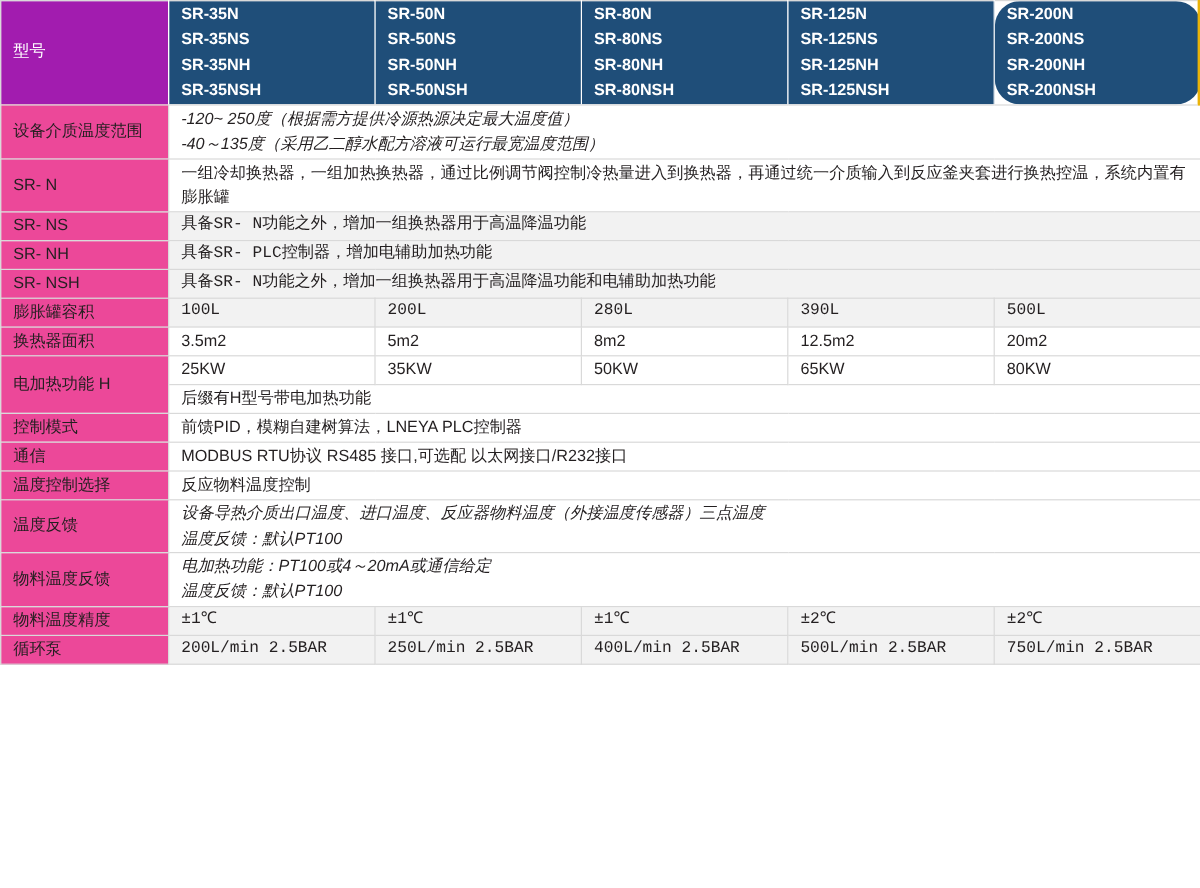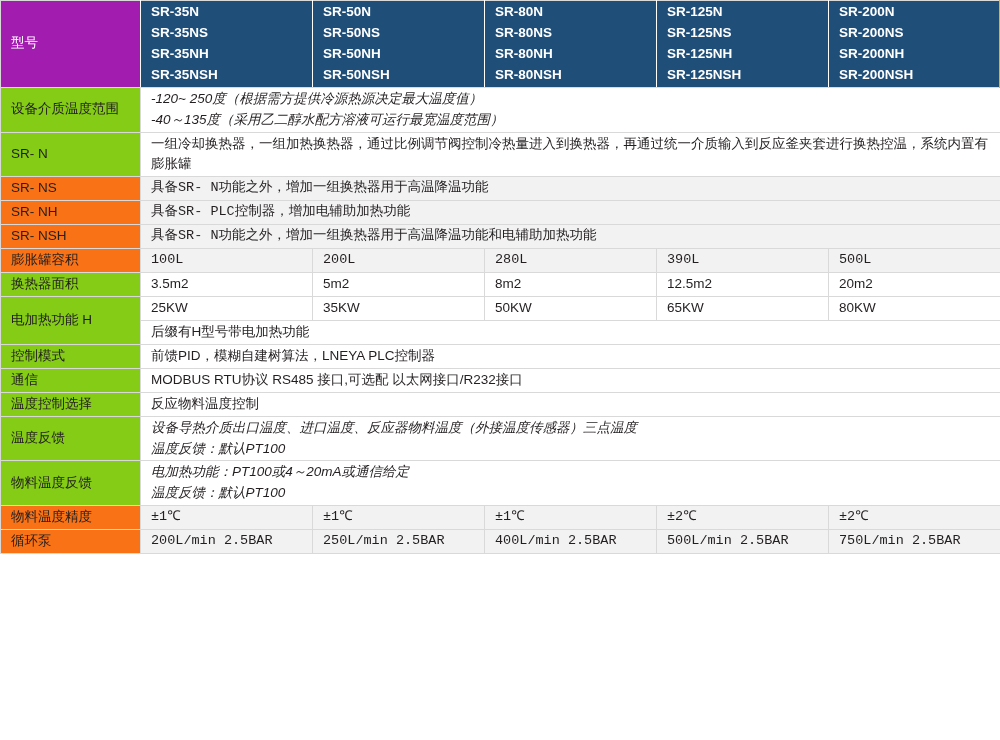--- a/index.html
+++ b/index.html
@@ -40,36 +40,37 @@
   }
   thead th.label-cell {
     background: #a21caf;
     border-right: 1px solid #ffffff;
   }
   thead th.model-cell {
     border-right: 1px solid #ffffff;
     font-weight: bold;
   }
   thead th.model-cell:last-child {
-    border-right: 4px solid #eab308;
+    border-right: 6px solid #eab308;
+    border-radius: 21px;
   }
   thead th .mline {
     display: block;
     white-space: nowrap;
   }
   
   td.rowlabel {
-    background: #84cc16;
+    background: #ec4899;
     width: 140px;
     color: #231f20;
   }
   col.c-label { width: 140px; }
   col.c-d { width: 172px; }
   
-  tr.shaded td { background: #f97316; }
+  tr.shaded td { background: #ec4899; }
   td.value { background: #ffffff; }
   tr.shaded td.value { background: #f2f2f2; font-family: Liberation Mono, monospace; }
   .nowrapline { display: block; font-style: italic; }
 </style>
 </head>
 <body>
 
 <table class="spec">
   <colgroup>
     <col class="c-label">

